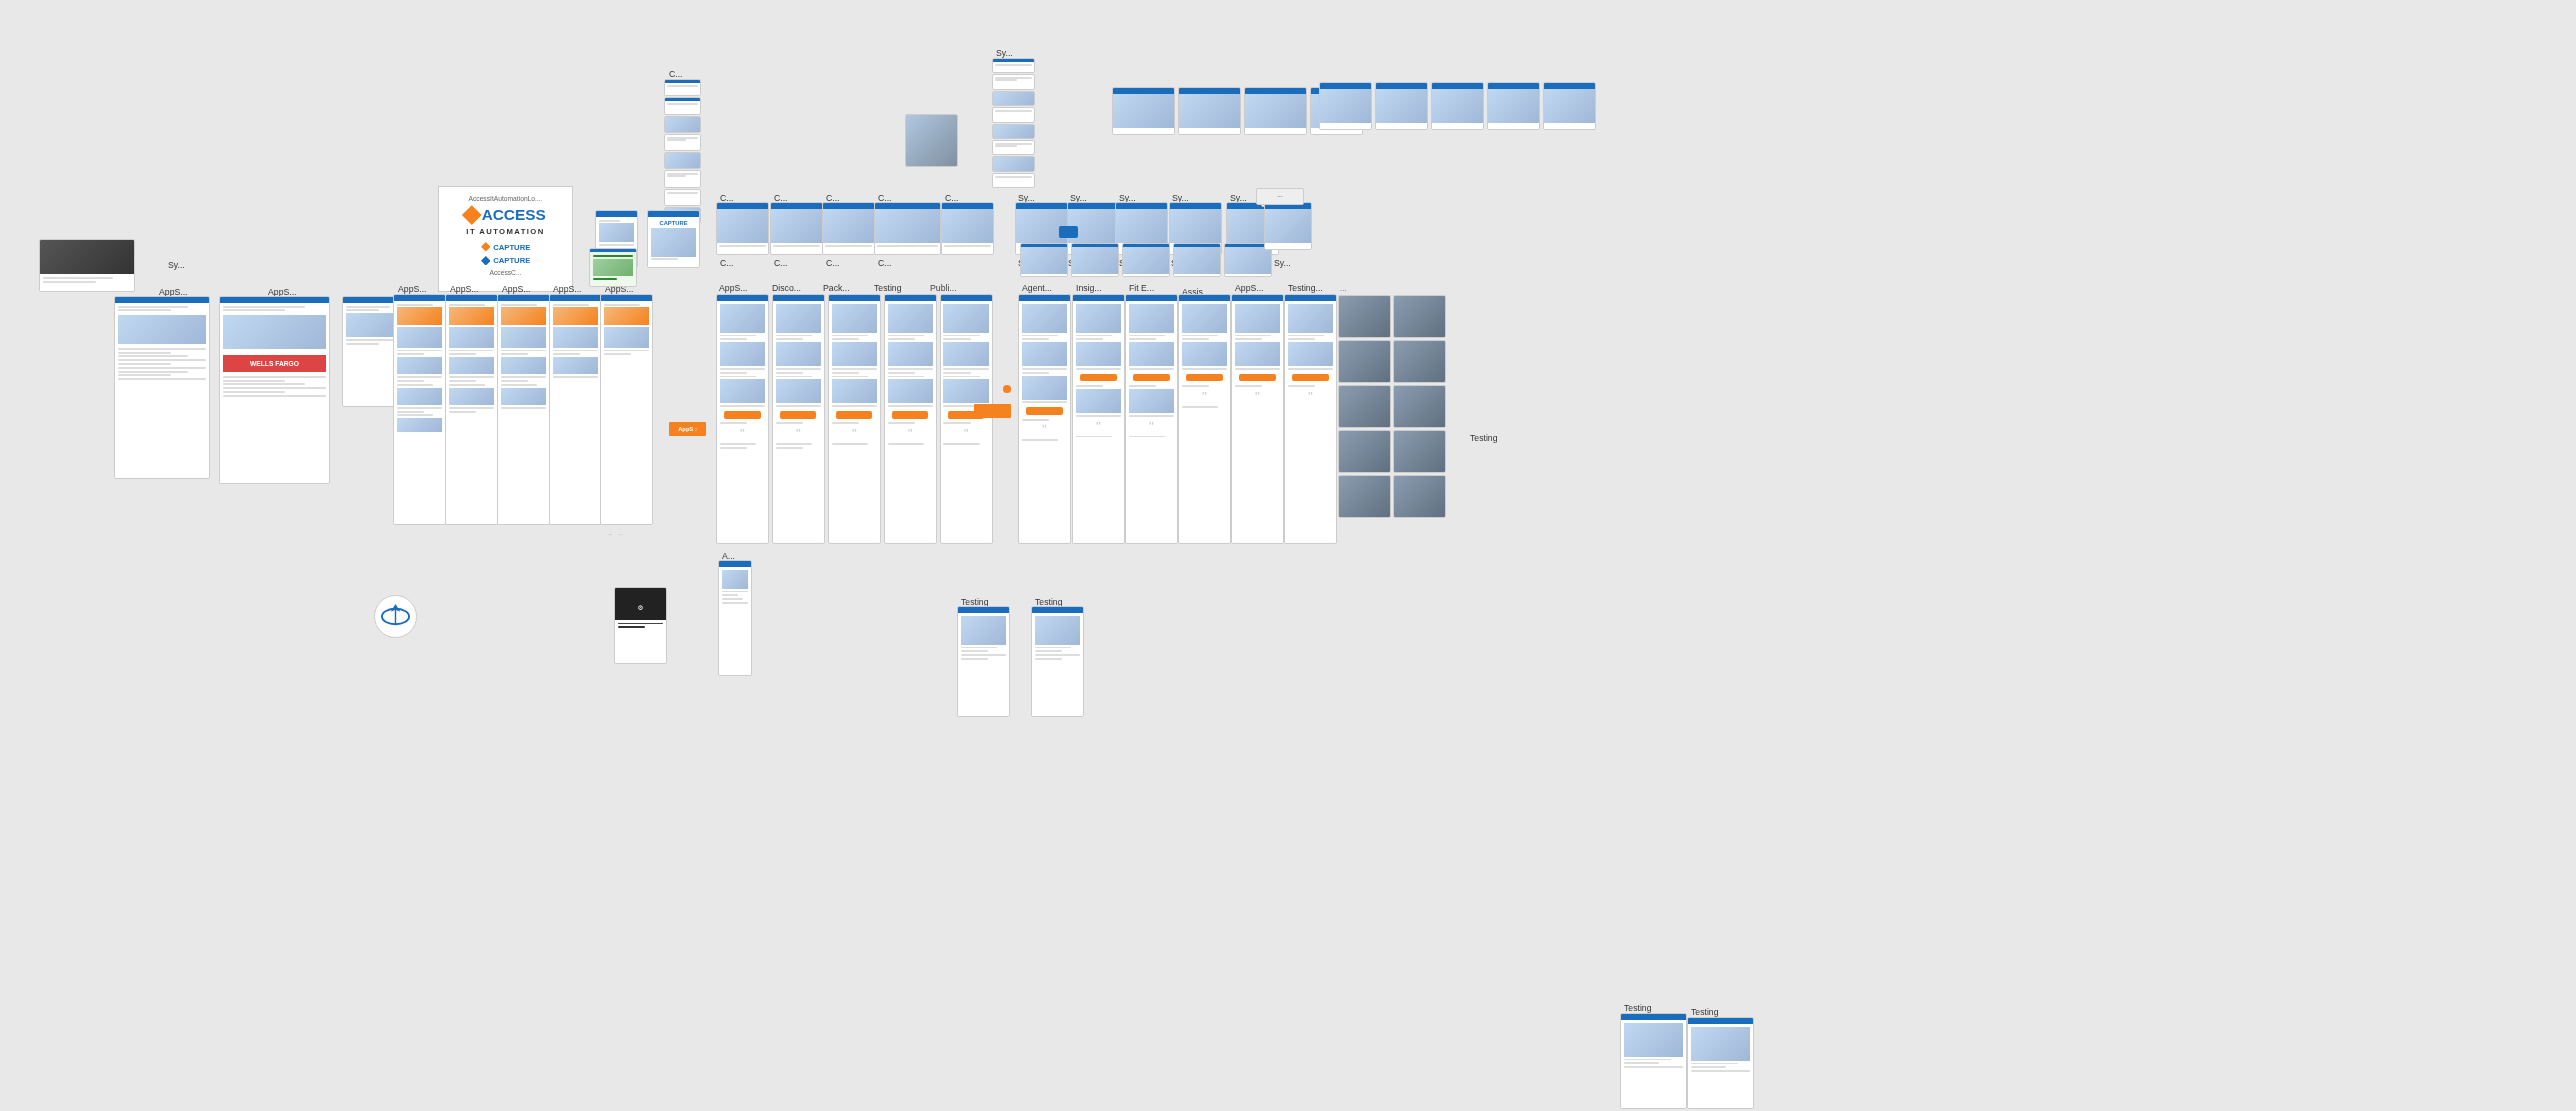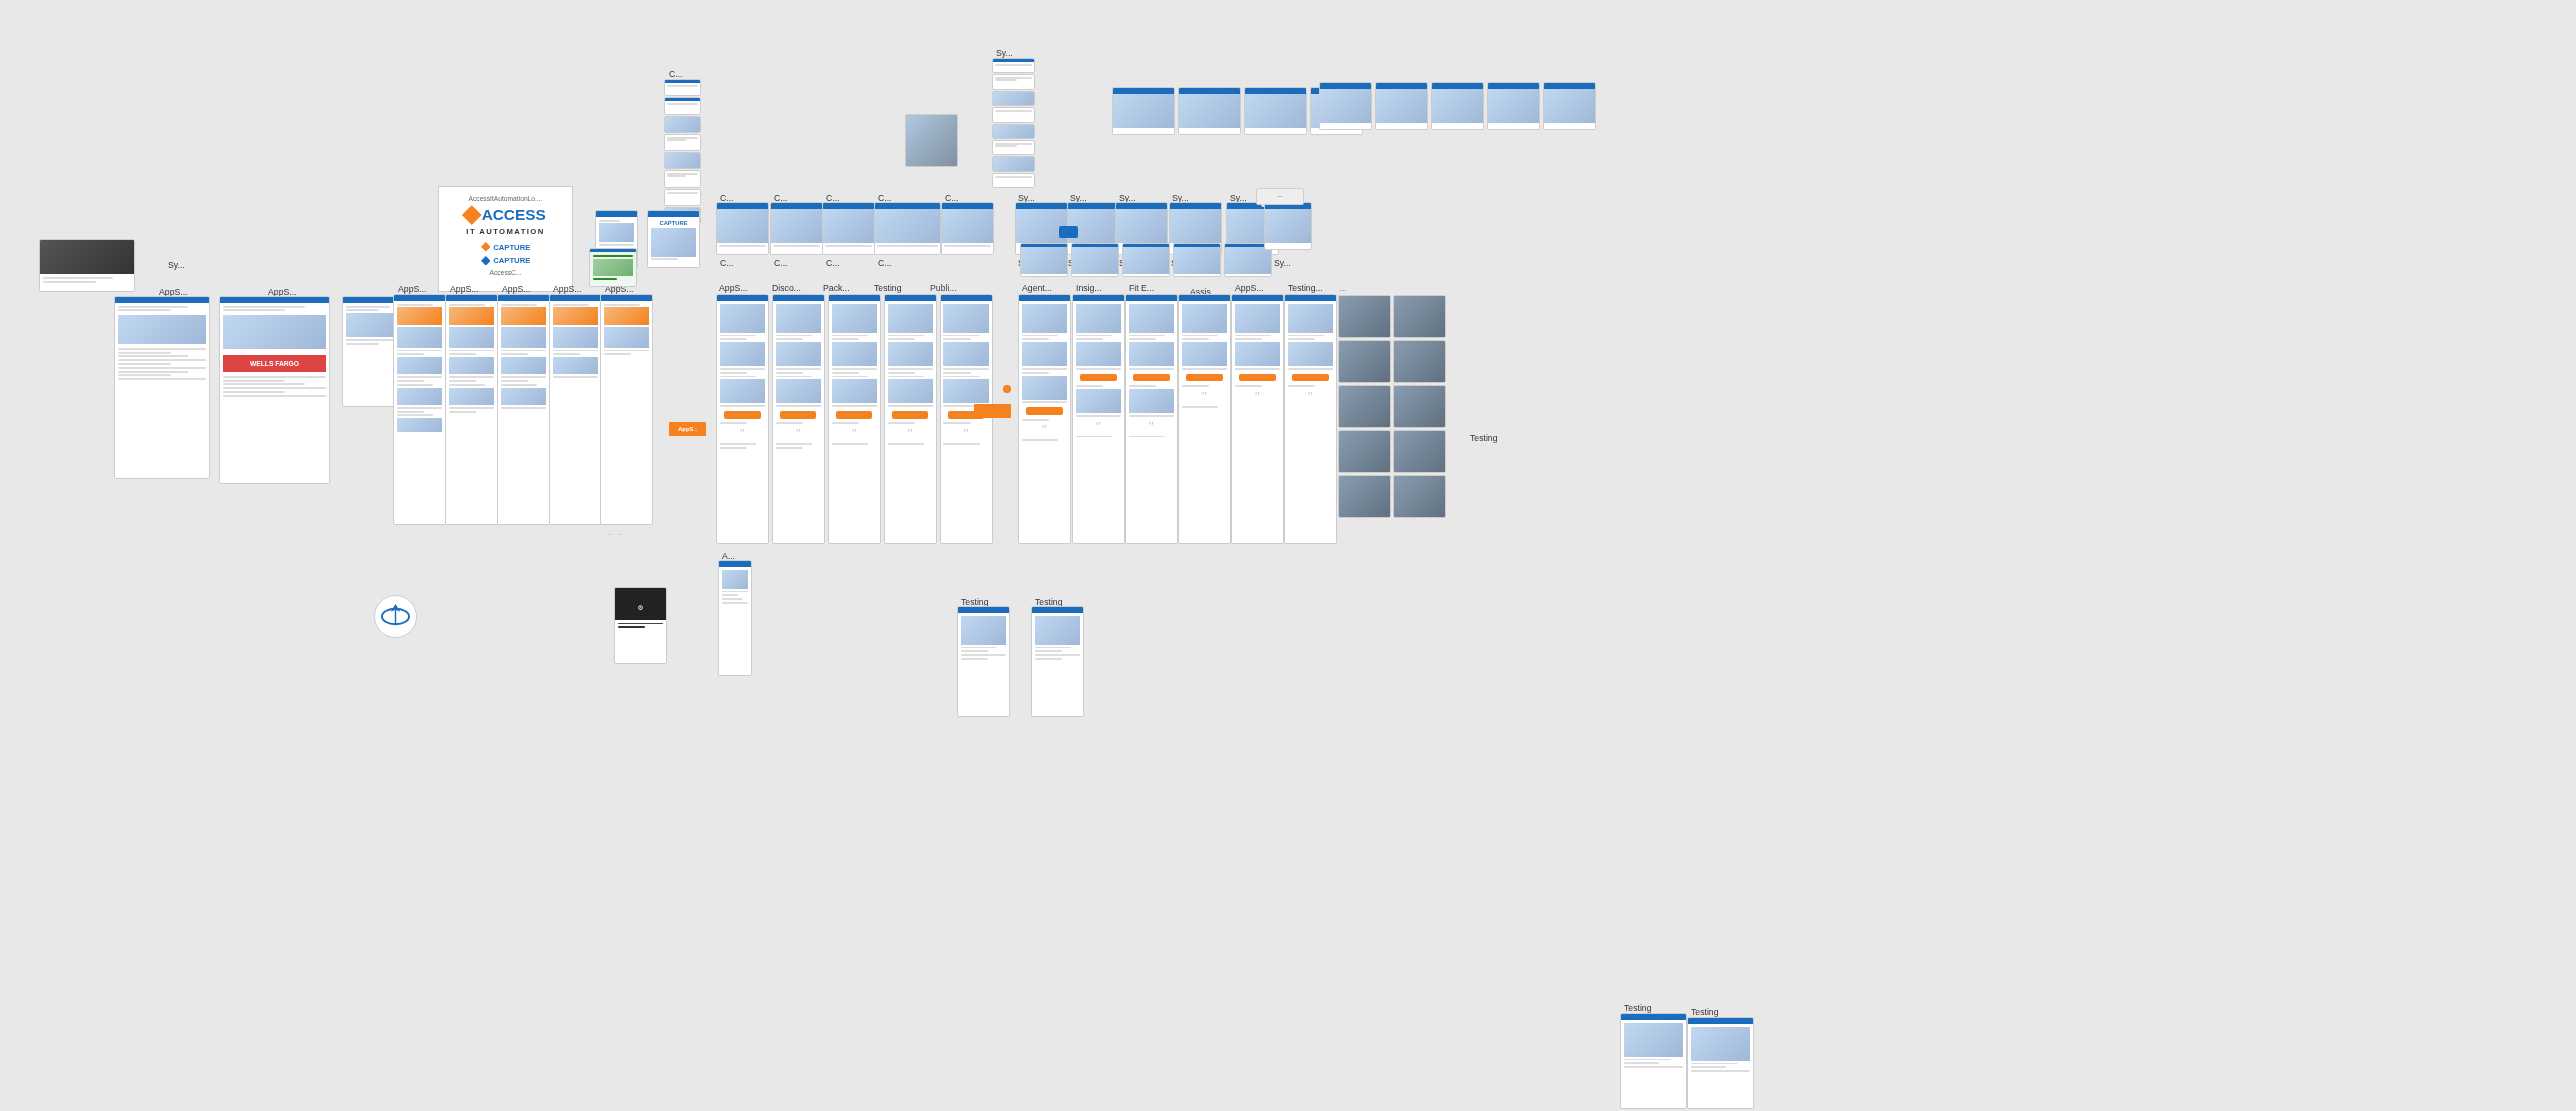--- a/index.html
+++ b/index.html
@@ -639,21 +639,21 @@
       <div class="line"></div>
       <div style="background:#f5821f;height:7.7px;width:80%;margin:1.9px auto;border-radius:1.9px;"></div>
       <div class="line short"></div>
       <div class="img-placeholder" style="height:24px;"></div>
       <div class="line"></div>
       <div style="font-size:13.5px;color:#ccc;text-align:center;">"</div>
       <div class="line medium"></div>
     </div>
   </div>
 
-  <div class="card-label" style="left:1182px; top:287px;margin-left:8px;">Assis...</div>
+  <div class="card-label" style="left:1182px; top:287px;">Assis...</div>
   <div class="card" style="left:1178px; top:294px; width:53px; height:250px;">
     <div class="header-blue"></div>
     <div class="card-content">
       <div class="img-placeholder" style="height:29px;"></div>
       <div class="line medium"></div>
       <div class="line short"></div>
       <div class="img-placeholder" style="height:24px;"></div>
       <div class="line"></div>
       <div style="background:#f5821f;height:7.7px;width:80%;margin:1.9px auto;border-radius:1.9px;"></div>
       <div class="line short"></div>

